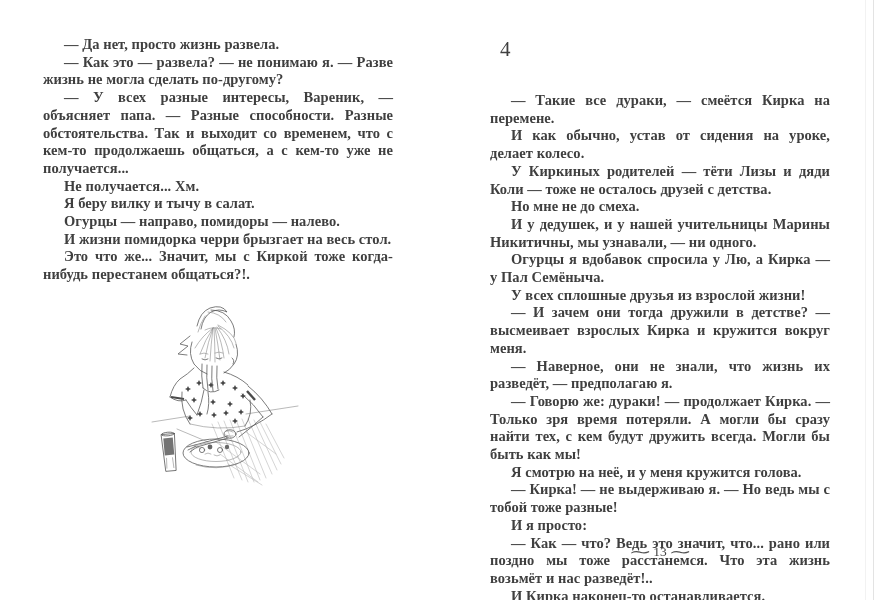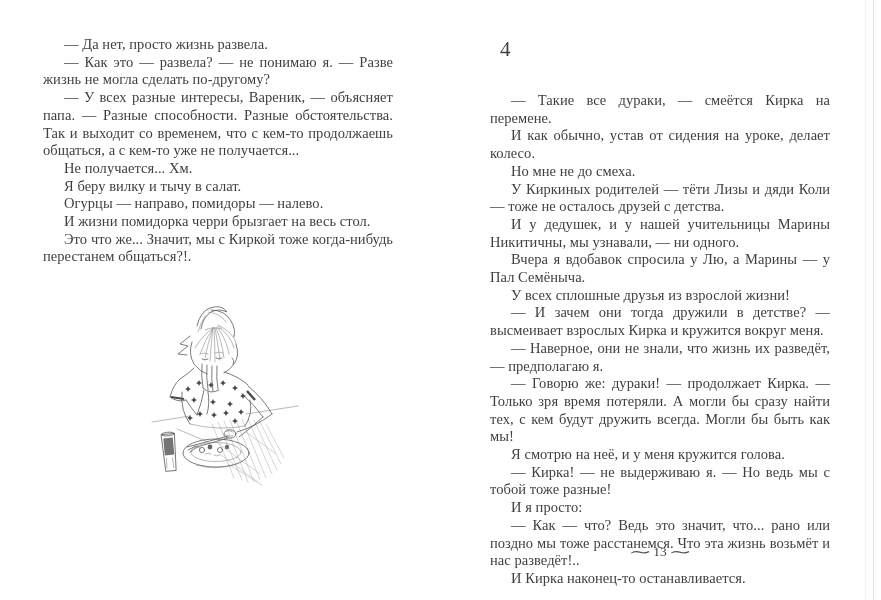--- a/index.html
+++ b/index.html
@@ -30,20 +30,21 @@
     top: 36px;
     height: 540px;
   }
   .para {
     margin: 0;
     font-size: 14.5px;
     line-height: 17.7px;
     text-align: justify;
     text-indent: 21px;
     letter-spacing: 0.05px;
+    font-weight: bold;
   }
   .chapter-number {
     margin: 0 0 0 10px;
     padding: 0 0 30px 0;
     font-size: 21px;
     font-weight: normal;
     line-height: 26px;
     color: var(--text, #3f3f3f);
   }
   .illustration {
@@ -237,27 +238,27 @@
   </svg>
 
   <section class="page page-right">
     <h2 class="chapter-number">4</h2>
     <div class="text-block">
 
         <p class="para">— Такие все дураки, — смеётся Кирка на перемене.</p>
 
         <p class="para">И как обычно, устав от сидения на уроке, делает колесо.</p>
 
+        <p class="para">У Киркиных родителей — тёти Лизы и дяди Коли — тоже не осталось друзей с детства.</p>
+
         <p class="para">Но мне не до смеха.</p>
 
-        <p class="para">У Киркиных родителей — тёти Лизы и дяди Коли — тоже не осталось друзей с детства.</p>
-
         <p class="para">И у дедушек, и у нашей учительницы Марины Никитичны, мы узнавали, — ни одного.</p>
 
-        <p class="para">Вчера я вдобавок спросила у Лю, а Марины — у Пал Семёныча.</p>
+        <p class="para">Огурцы я вдобавок спросила у Лю, а Кирка — у Пал Семёныча.</p>
 
         <p class="para">У всех сплошные друзья из взрослой жизни!</p>
 
         <p class="para">— И зачем они тогда дружили в детстве? — высмеивает взрослых Кирка и кружится вокруг меня.</p>
 
         <p class="para">— Наверное, они не знали, что жизнь их разведёт, — предполагаю я.</p>
 
         <p class="para">— Говорю же: дураки! — продолжает Кирка. — Только зря время потеряли. А могли бы сразу найти тех, с кем будут дружить всегда. Могли бы быть как мы!</p>
 
         <p class="para">Я смотрю на неё, и у меня кружится голова.</p>

